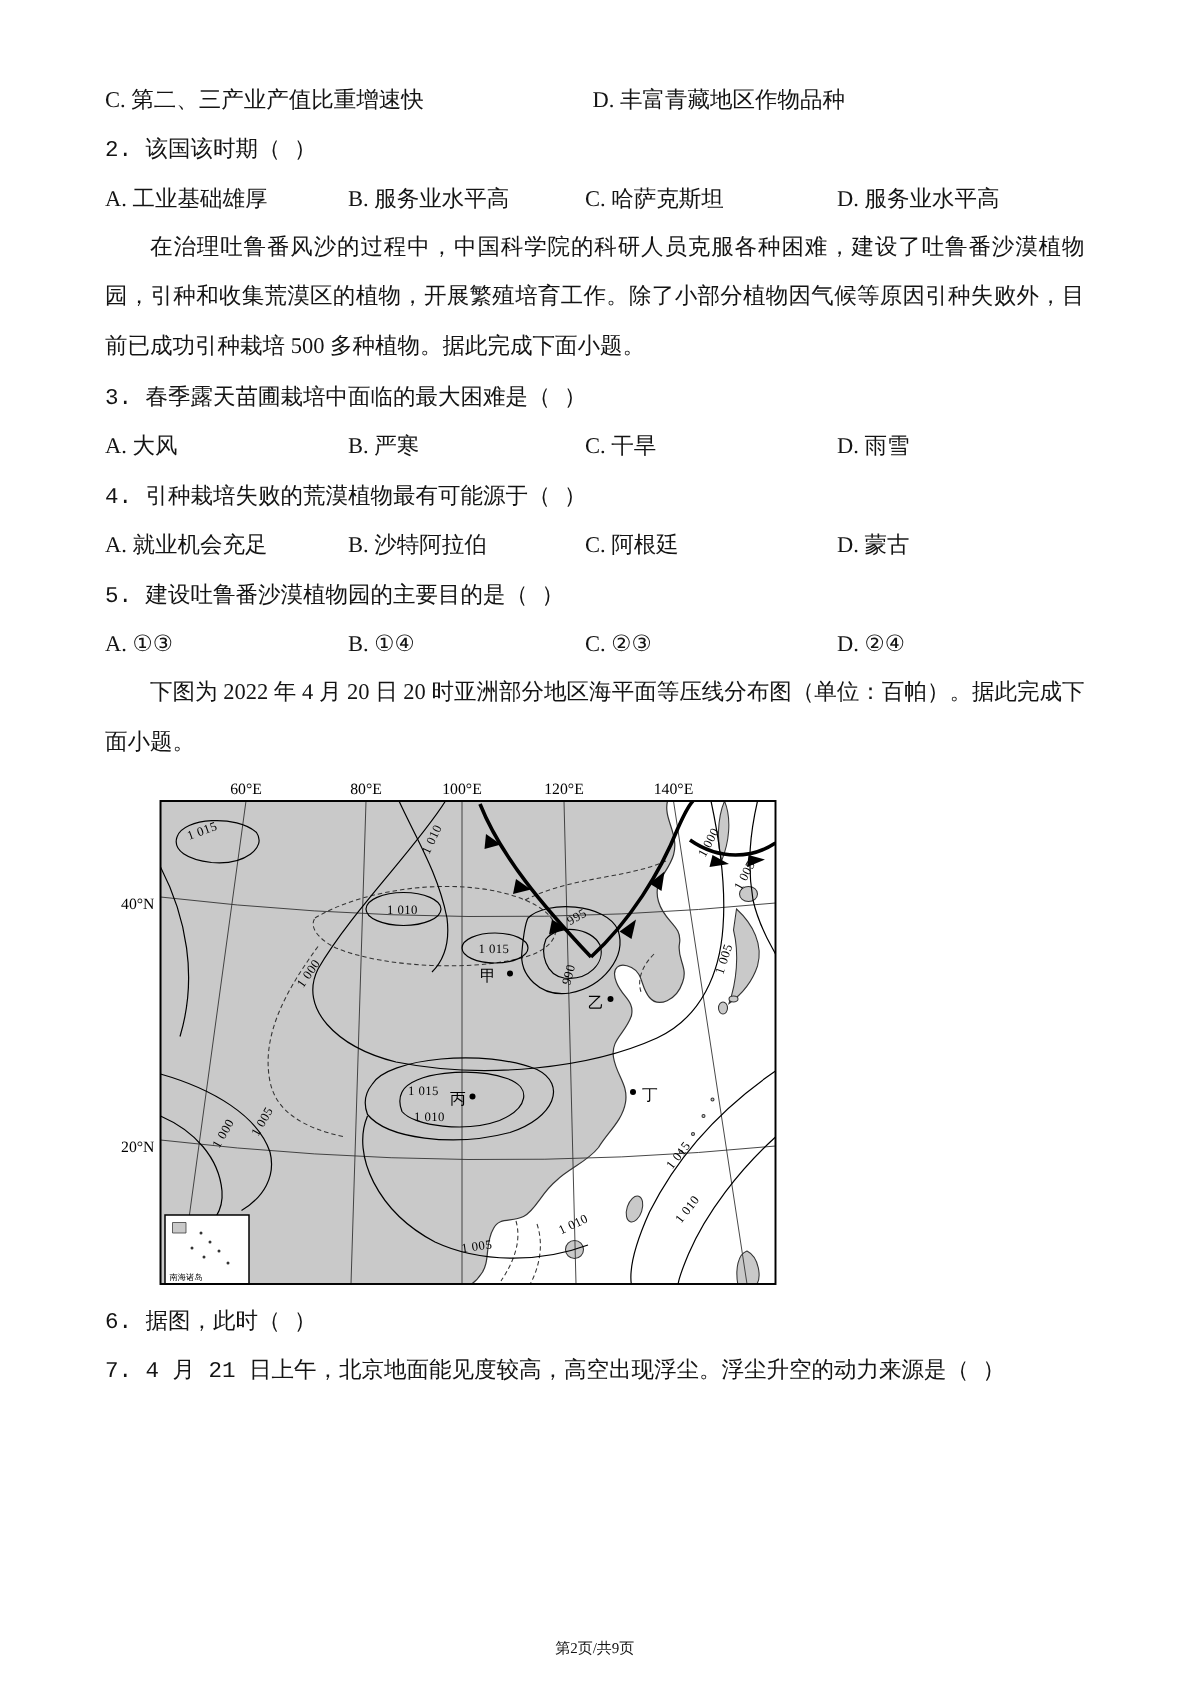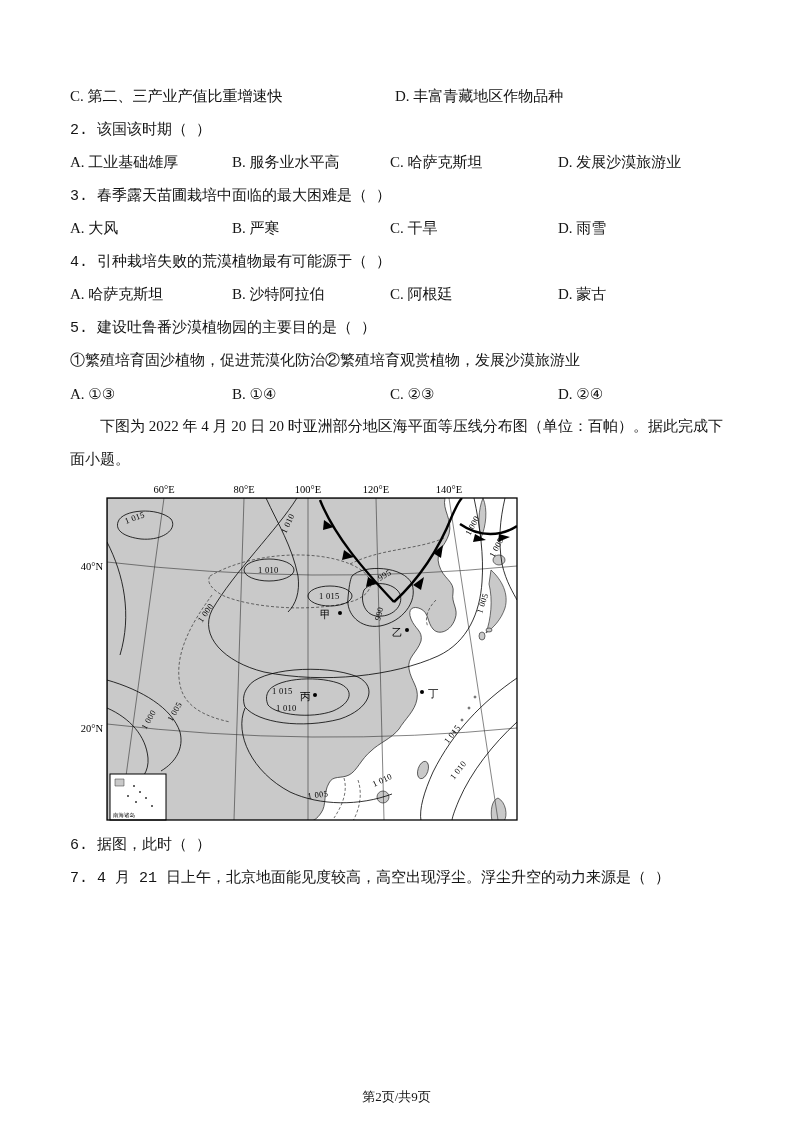--- a/index.html
+++ b/index.html
@@ -2,79 +2,77 @@
 <html><head>
 <meta charset="utf-8">
 <style>
   html,body{margin:0;padding:0;}
   body{
     width:793px;height:1122px;position:relative;overflow:hidden;
     background:#ffffff;color:#141414;
     font-family:"Liberation Serif","DejaVu Serif",serif;
     font-size:15px;
   }
-  .content{padding:50px 70px 0 70px;margin-top:30px;}
+  .content{padding:50px 70px 0 70px;}
   .line{height:33px;display:flex;align-items:center;font-family:Liberation Mono, monospace;}
   .opts4{display:grid;grid-template-columns:162px 158px 168px auto;height:33px;align-items:center;}
   .opts2{display:grid;grid-template-columns:325px auto;height:33px;align-items:center;}
   .para{line-height:33px;text-align:justify;text-indent:2em;width:653px;}
   .map-wrap{margin:4px 0 0 -8px;height:348px;}
   svg text{fill:#000;font-family:"Liberation Serif","DejaVu Serif",serif;}
   .axis-label{font-size:10.5px;}
   .iso{font-size:8.5px;letter-spacing:.3px;}
   .pt-label{font-size:10.5px;}
   .inset-label{font-size:5.5px;}
-  .footer{position:absolute;bottom:16px;left:0;width:100%;text-align:center;font-size:13px;}
+  .footer{position:absolute;bottom:16px;left:0;width:100%;text-align:center;font-size:10px;}
 </style>
 </head>
 <body>
 
 <div class="content">
 
   <div class="opts2">
     <span>C. 第二、三产业产值比重增速快</span>
     <span>D. 丰富青藏地区作物品种</span>
   </div>
 
   <div class="line">
     <span>2. 该国该时期（  ）</span>
   </div>
   <div class="opts4">
     <span>A. 工业基础雄厚</span>
     <span>B. 服务业水平高</span>
     <span>C. 哈萨克斯坦</span>
-    <span>D. 发展沙漠旅游业</span>
-  </div>
-
+    <span>D. 服务业水平高</span>
+  </div>
+
+  <div class="para">在治理吐鲁番风沙的过程中，中国科学院的科研人员克服各种困难，建设了吐鲁番沙漠植物园，引种和收集荒漠区的植物，开展繁殖培育工作。除了小部分植物因气候等原因引种失败外，目前已成功引种栽培 500 多种植物。据此完成下面小题。</div>
 
   <div class="line">
     <span>3. 春季露天苗圃栽培中面临的最大困难是（  ）</span>
   </div>
   <div class="opts4">
     <span>A. 大风</span>
     <span>B. 严寒</span>
     <span>C. 干旱</span>
     <span>D. 雨雪</span>
   </div>
 
   <div class="line">
     <span>4. 引种栽培失败的荒漠植物最有可能源于（  ）</span>
   </div>
   <div class="opts4">
-    <span>A. 哈萨克斯坦</span>
+    <span>A. 就业机会充足</span>
     <span>B. 沙特阿拉伯</span>
     <span>C. 阿根廷</span>
     <span>D. 蒙古</span>
   </div>
 
   <div class="line">
     <span>5. 建设吐鲁番沙漠植物园的主要目的是（   ）</span>
-  </div>
-  <div class="line">
-    <span>①繁殖培育固沙植物，促进荒漠化防治②繁殖培育观赏植物，发展沙漠旅游业</span>
   </div>
   <div class="opts4">
     <span>A. ①③</span>
     <span>B. ①④</span>
     <span>C. ②③</span>
     <span>D. ②④</span>
   </div>
 
   <div class="para">下图为 2022 年 4 月 20 日 20 时亚洲部分地区海平面等压线分布图（单位：百帕）。据此完成下面小题。</div>
 

